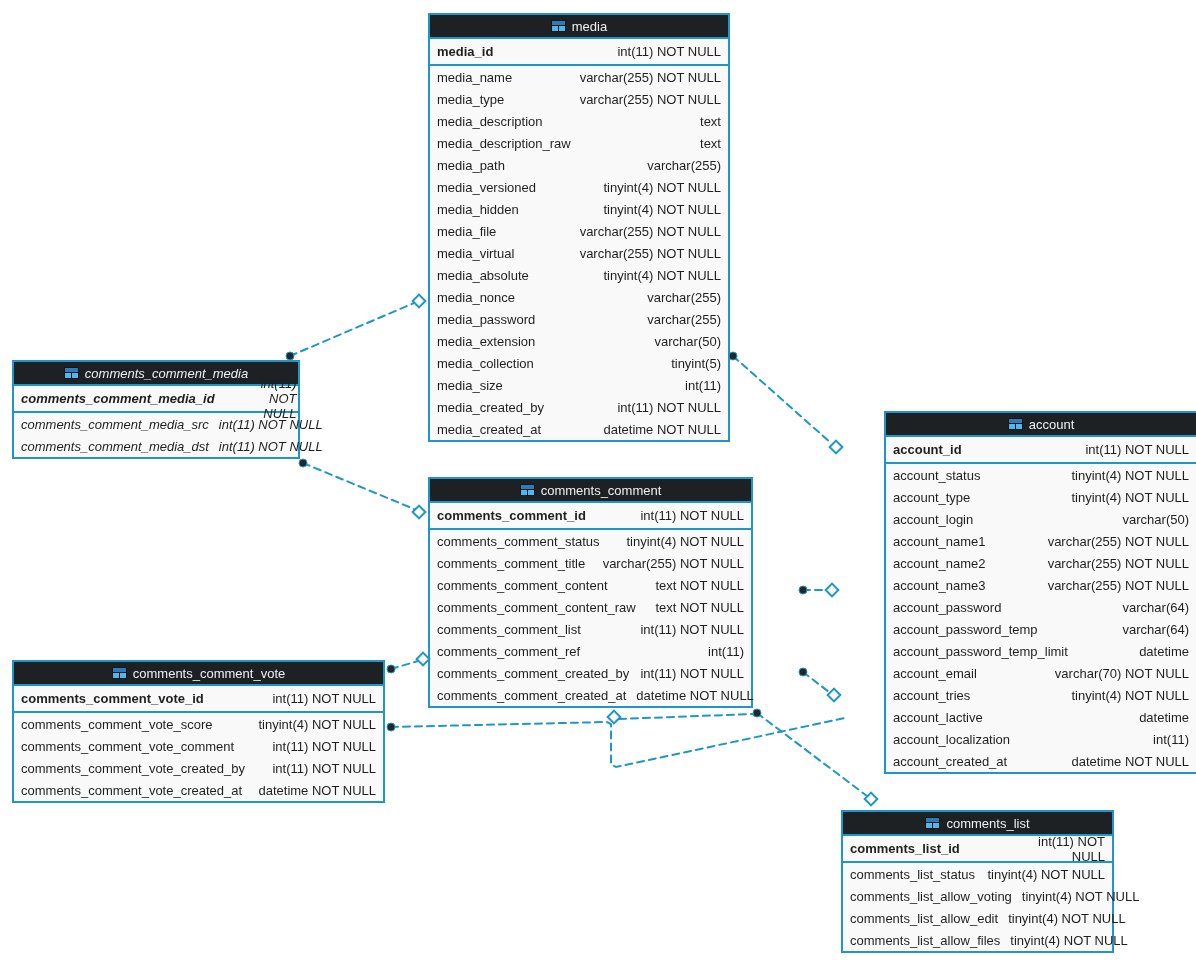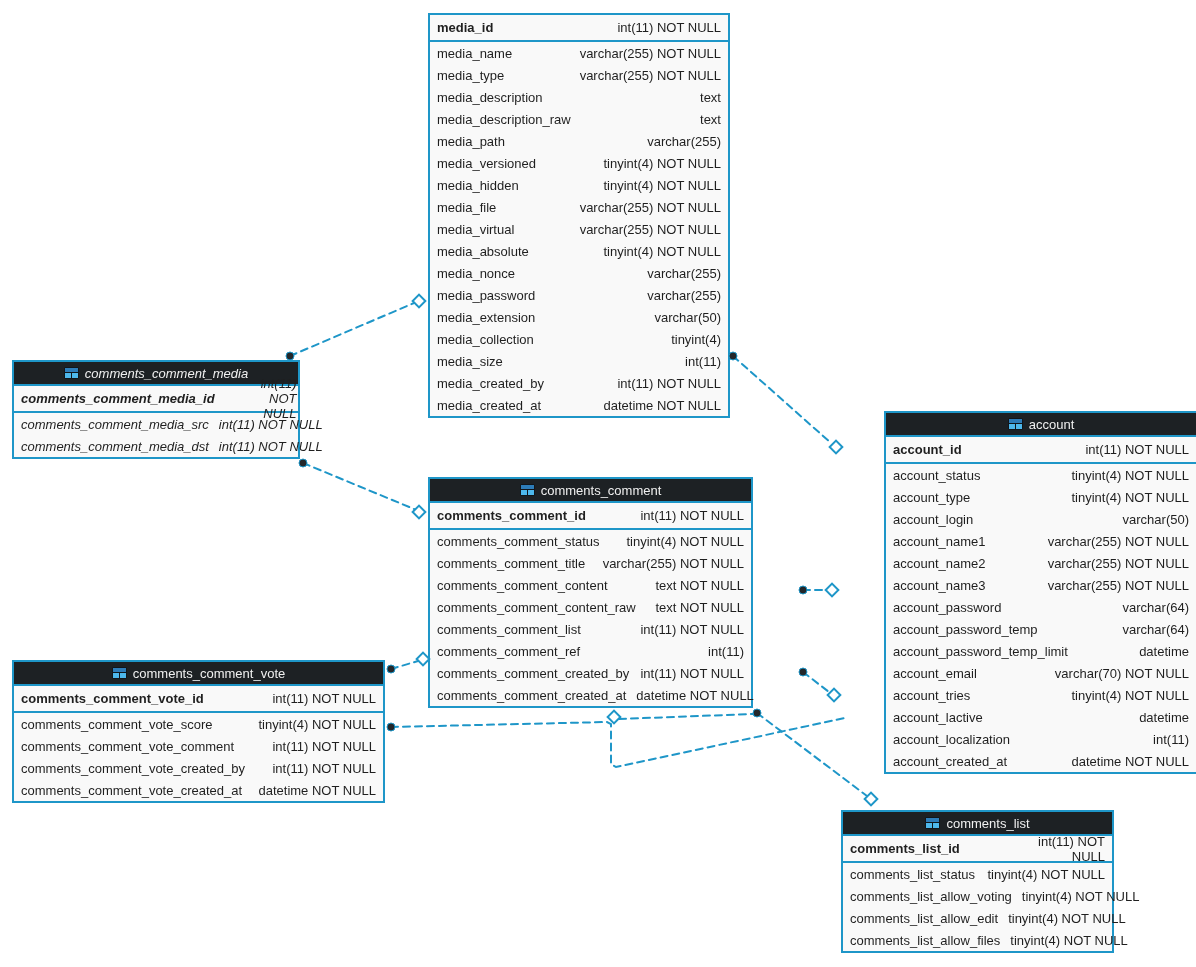--- a/index.html
+++ b/index.html
@@ -57,20 +57,28 @@
   #rel-layer{position:absolute;left:0;top:0;pointer-events:none;}
   .rel-path{fill:none;stroke:#1e96c8;stroke-width:2;stroke-dasharray:7 5;stroke-linecap:round;}
   .rel-dot{fill:#23272a;stroke:#1e96c8;stroke-width:1;}
   .rel-diamond{fill:#ffffff;stroke:#1e96c8;stroke-width:2;}
 </style>
 </head>
 <body>
 
 <div id="canvas">
     <div class="db-table" style="left: 428px; top: 13px; width: 302px;">
+      <div class="tbl-header">
+        <span class="tbl-icon">
+          <span class="c1"></span>
+          <span class="c2"></span>
+          <span class="c2"></span>
+        </span>
+        <span>media</span>
+      </div>
       <div class="pk-row">
         <span class="col-name">media_id</span>
         <span class="col-type">int(11) NOT NULL</span>
       </div>
       <div class="col-row">
         <span class="col-name">media_name</span>
         <span class="col-type">varchar(255) NOT NULL</span>
       </div>
       <div class="col-row">
         <span class="col-name">media_type</span>
@@ -115,21 +123,21 @@
       <div class="col-row">
         <span class="col-name">media_password</span>
         <span class="col-type">varchar(255)</span>
       </div>
       <div class="col-row">
         <span class="col-name">media_extension</span>
         <span class="col-type">varchar(50)</span>
       </div>
       <div class="col-row">
         <span class="col-name">media_collection</span>
-        <span class="col-type">tinyint(4)</span>
+        <span class="col-type">tinyint(5)</span>
       </div>
       <div class="col-row">
         <span class="col-name">media_size</span>
         <span class="col-type">int(11)</span>
       </div>
       <div class="col-row">
         <span class="col-name">media_created_by</span>
         <span class="col-type">int(11) NOT NULL</span>
       </div>
       <div class="col-row">

